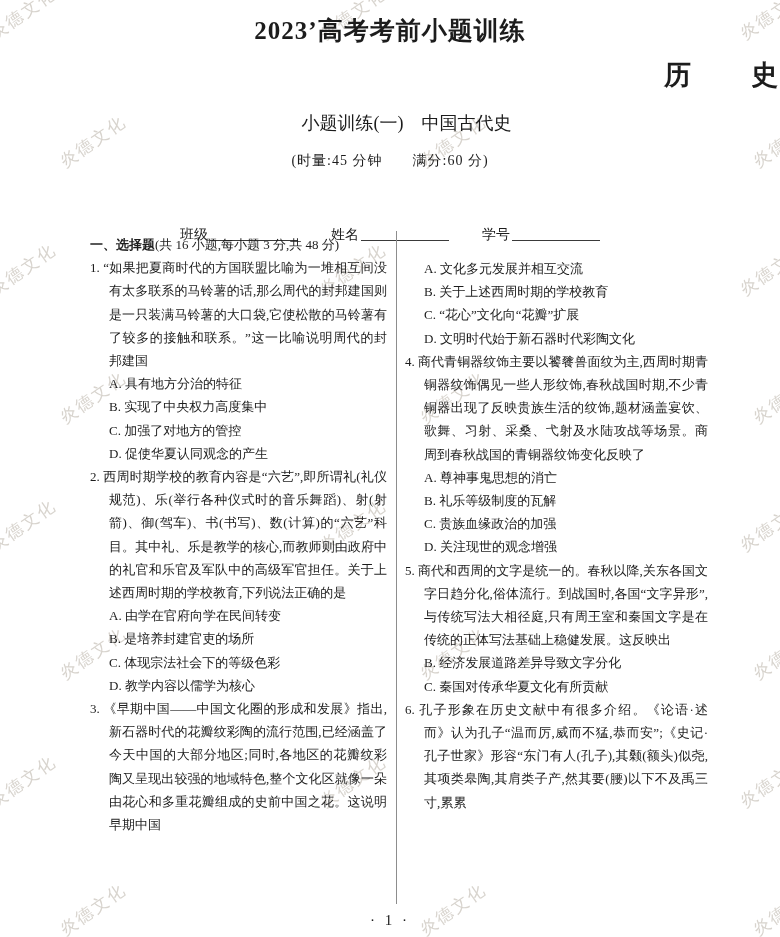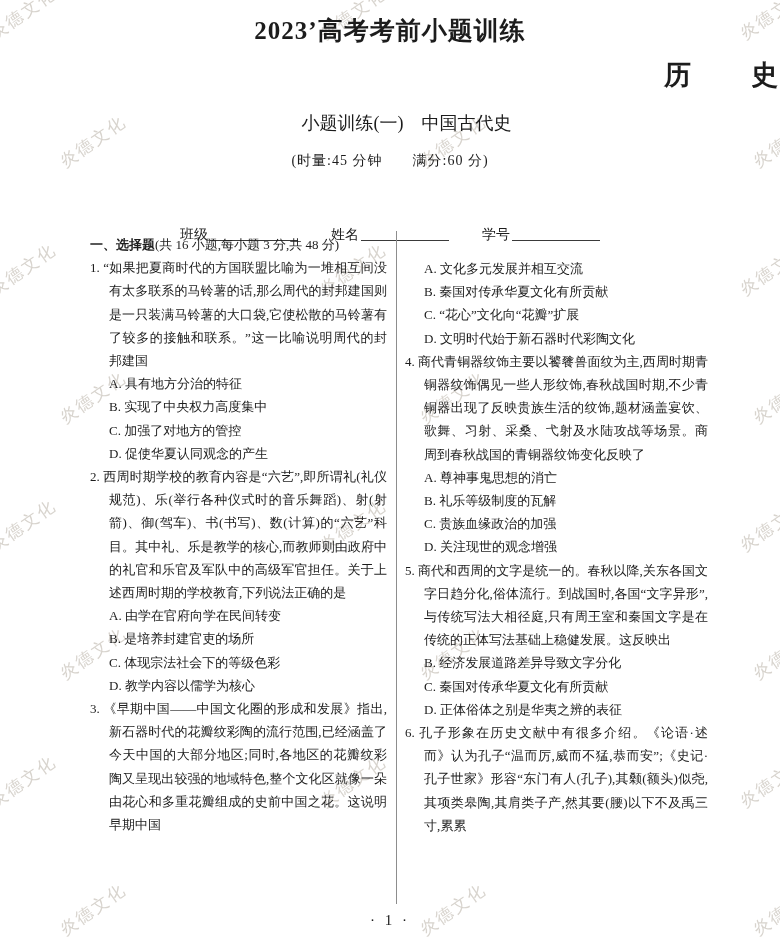--- a/index.html
+++ b/index.html
@@ -120,36 +120,35 @@
         <div class="opt">C. 体现宗法社会下的等级色彩</div>
         <div class="opt">D. 教学内容以儒学为核心</div>
       </div>
       <div class="q">
         <div class="stem"><span class="qnum">3.</span> 《早期中国——中国文化圈的形成和发展》指出,新石器时代的花瓣纹彩陶的流行范围,已经涵盖了今天中国的大部分地区;同时,各地区的花瓣纹彩陶又呈现出较强的地域特色,整个文化区就像一朵由花心和多重花瓣组成的史前中国之花。这说明早期中国</div>
       </div>
     </div>
   <div class="col" id="col-right">
       <div class="q">
         <div class="opt">A. 文化多元发展并相互交流</div>
-        <div class="opt">B. 秦国对传承华夏文化有所贡献</div>
+        <div class="opt">B. 关于上述西周时期的学校教育</div>
         <div class="opt">C. “花心”文化向“花瓣”扩展</div>
         <div class="opt">D. 文明时代始于新石器时代彩陶文化</div>
       </div>
       <div class="q">
         <div class="stem"><span class="qnum">4.</span> 商代青铜器纹饰主要以饕餮兽面纹为主,西周时期青铜器纹饰偶见一些人形纹饰,春秋战国时期,不少青铜器出现了反映贵族生活的纹饰,题材涵盖宴饮、歌舞、习射、采桑、弋射及水陆攻战等场景。商周到春秋战国的青铜器纹饰变化反映了</div>
         <div class="opt">A. 尊神事鬼思想的消亡</div>
         <div class="opt">B. 礼乐等级制度的瓦解</div>
         <div class="opt">C. 贵族血缘政治的加强</div>
         <div class="opt">D. 关注现世的观念增强</div>
       </div>
       <div class="q">
         <div class="stem"><span class="qnum">5.</span> 商代和西周的文字是统一的。春秋以降,关东各国文字日趋分化,俗体流行。到战国时,各国“文字异形”,与传统写法大相径庭,只有周王室和秦国文字是在传统的正体写法基础上稳健发展。这反映出</div>
         <div class="opt">B. 经济发展道路差异导致文字分化</div>
         <div class="opt">C. 秦国对传承华夏文化有所贡献</div>
-        <div class="opt">D. 正体俗体之别是华夷之辨的表征</div>
       </div>
       <div class="q">
         <div class="stem"><span class="qnum">6.</span> 孔子形象在历史文献中有很多介绍。《论语·述而》认为孔子“温而厉,威而不猛,恭而安”;《史记·孔子世家》形容“东门有人(孔子),其颡(额头)似尧,其项类皋陶,其肩类子产,然其要(腰)以下不及禹三寸,累累</div>
       </div>
     </div>
 
   <div class="footer">
     <span>· 1 ·</span>
   </div>
 

